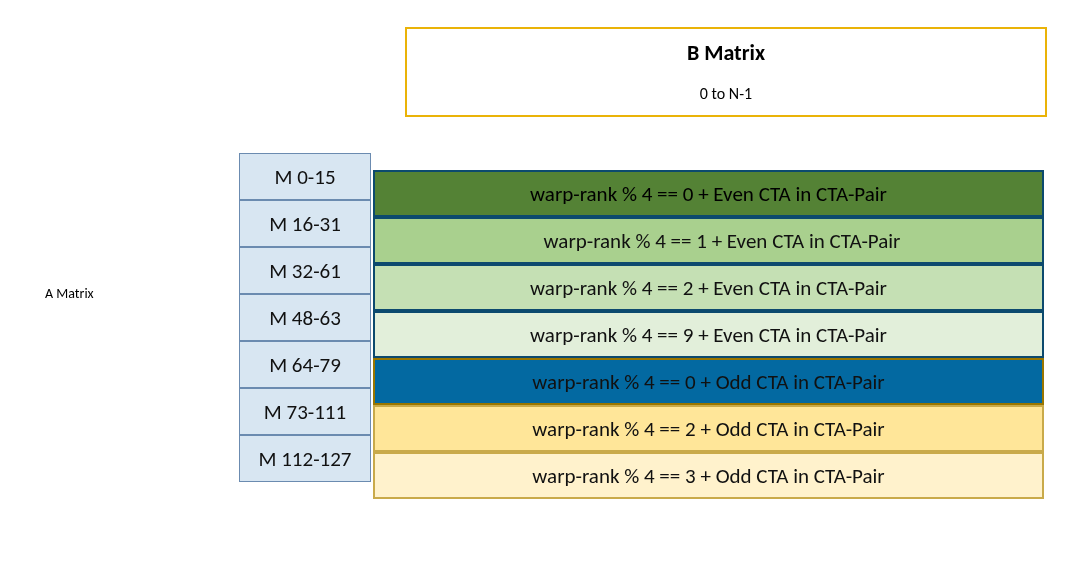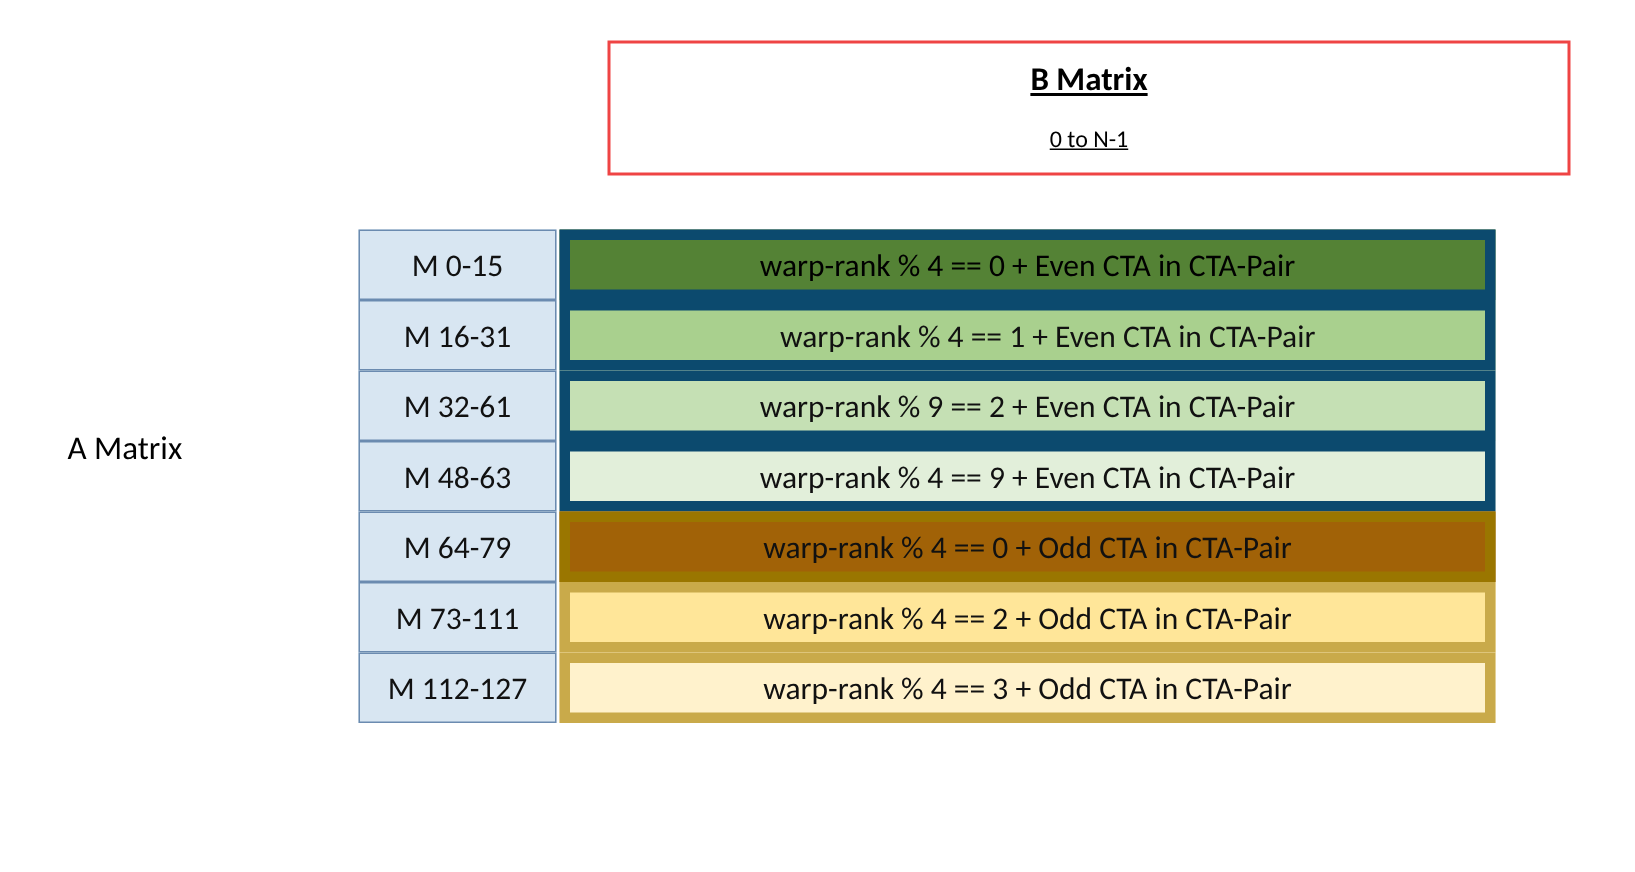--- a/index.html
+++ b/index.html
@@ -10,31 +10,30 @@
     height: 581px;
     background: #ffffff;
     font-family: "Segoe UI", Calibri, Arial, sans-serif;
     position: relative;
     color: #000;
   }
   .a-matrix-label {
     position: absolute;
     left: 45px;
     top: 285px;
-    font-size: 22px;
+    font-size: 14px;
   }
   .b-matrix-box {
     position: absolute;
     left: 405px;
     top: 27px;
     width: 642px;
     height: 90px;
-    border: 2px solid #ef4444;
+    border: 2px solid #eab308;
     text-align: center;
-    text-decoration: underline;
   }
   .b-matrix-title {
     font-weight: 700;
     font-size: 22px;
     margin-top: 10px;
   }
   .b-matrix-sub {
     font-size: 16px;
     margin-top: 18px;
   }
@@ -52,37 +51,38 @@
     height: 47px;
     border: 1px solid #6b8bb0;
     background: #d8e6f2;
     display: flex;
     align-items: center;
     justify-content: center;
     font-size: 21px;
     color: #111;
   }
   .wcell {
-    width: 624px;
+    width: 671px;
     height: 47px;
-    border: 7px solid #0c4a6e;
+    border: 2px solid #0c4a6e;
     display: flex;
     align-items: center;
     justify-content: center;
     font-size: 21px;
     color: #111;
     margin-left: 2px;
+    margin-top: 17px;
   }
   
   .g0 { background: #548235; color: #000; }
   .g1 { background: #a9d08e; padding-left: 27px; }
   .g2 { background: #c5e0b4; }
   .g3 { background: #e2efda; }
   
-  .o0 { background: #a16207; border-color: #9a7600; }
+  .o0 { background: #0369a1; border-color: #9a7600; }
   .o1 { background: #ffd966; border-color: #c9aa4a; }
   .o2 { background: #ffe699; border-color: #c9aa4a; }
   .o3 { background: #fff2cc; border-color: #c9aa4a; }
 </style>
 </head>
 <body>
 
 <div class="a-matrix-label">A Matrix</div>
 
 <div class="b-matrix-box">
@@ -94,21 +94,21 @@
   <div class="row">
     <div class="mcell">M 0-15</div>
     <div class="wcell g0">warp-rank % 4 == 0  + Even CTA in CTA-Pair</div>
   </div>
   <div class="row">
     <div class="mcell">M 16-31</div>
     <div class="wcell g1">warp-rank % 4 == 1  + Even CTA in CTA-Pair</div>
   </div>
   <div class="row">
     <div class="mcell">M 32-61</div>
-    <div class="wcell g2">warp-rank % 9 == 2  + Even CTA in CTA-Pair</div>
+    <div class="wcell g2">warp-rank % 4 == 2  + Even CTA in CTA-Pair</div>
   </div>
   <div class="row">
     <div class="mcell">M 48-63</div>
     <div class="wcell g3">warp-rank % 4 == 9  + Even CTA in CTA-Pair</div>
   </div>
   <div class="row">
     <div class="mcell">M 64-79</div>
     <div class="wcell o0">warp-rank % 4 == 0  + Odd CTA in CTA-Pair</div>
   </div>
   <div class="row">

